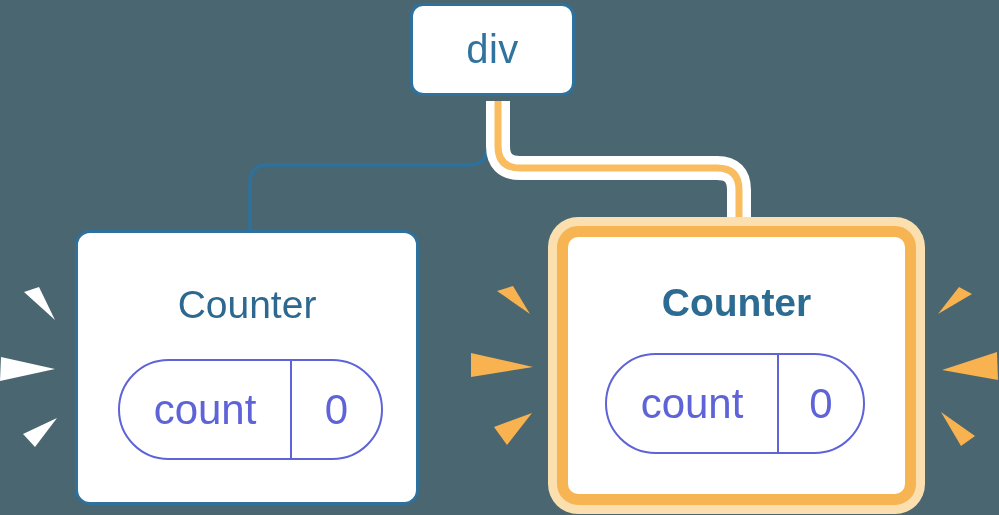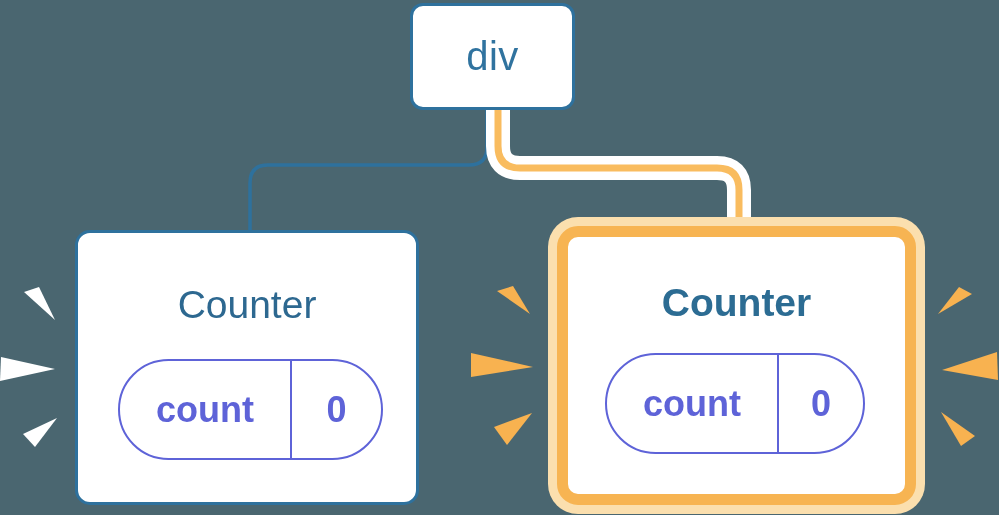--- a/index.html
+++ b/index.html
@@ -16,21 +16,21 @@
   }
   .overlay{
     position:absolute;
     left:0;top:0;
     z-index:1;
   }
   
   .root-node{
     position:absolute;
     left:410px;top:3px;
-    width:165px;height:107px;
+    width:165px;height:93px;
     box-sizing:border-box;
     background:#FFFFFF;
     border:3.5px solid #2E719D;
     border-radius:13px;
     display:flex;align-items:center;justify-content:center;
     z-index:2;
   }
   .root-node .label{
     color:#30739F;
     font-size:40px;
@@ -101,22 +101,22 @@
     width:172px;
     border-right:2.5px solid #5E63D8;
     display:flex;align-items:center;justify-content:center;
   }
   .pill .val-cell{
     flex:1;
     display:flex;align-items:center;justify-content:center;
   }
   .pill .key-cell span, .pill .val-cell span{
     color:#5E63D8;
-    font-size:36px;
-    font-weight:700;
+    font-size:42px;
+    font-weight:400;
   }
 </style>
 </head>
 <body>
 
 <div class="stage">
 
   <svg class="overlay" width="999" height="515" viewBox="0 0 999 515">
 
     <path d="M487,101 L487,147 Q487,165 469,165 L268,165 Q250,165 250,183 L250,231" fill="none" stroke="#2E719D" stroke-width="3.5"></path>

